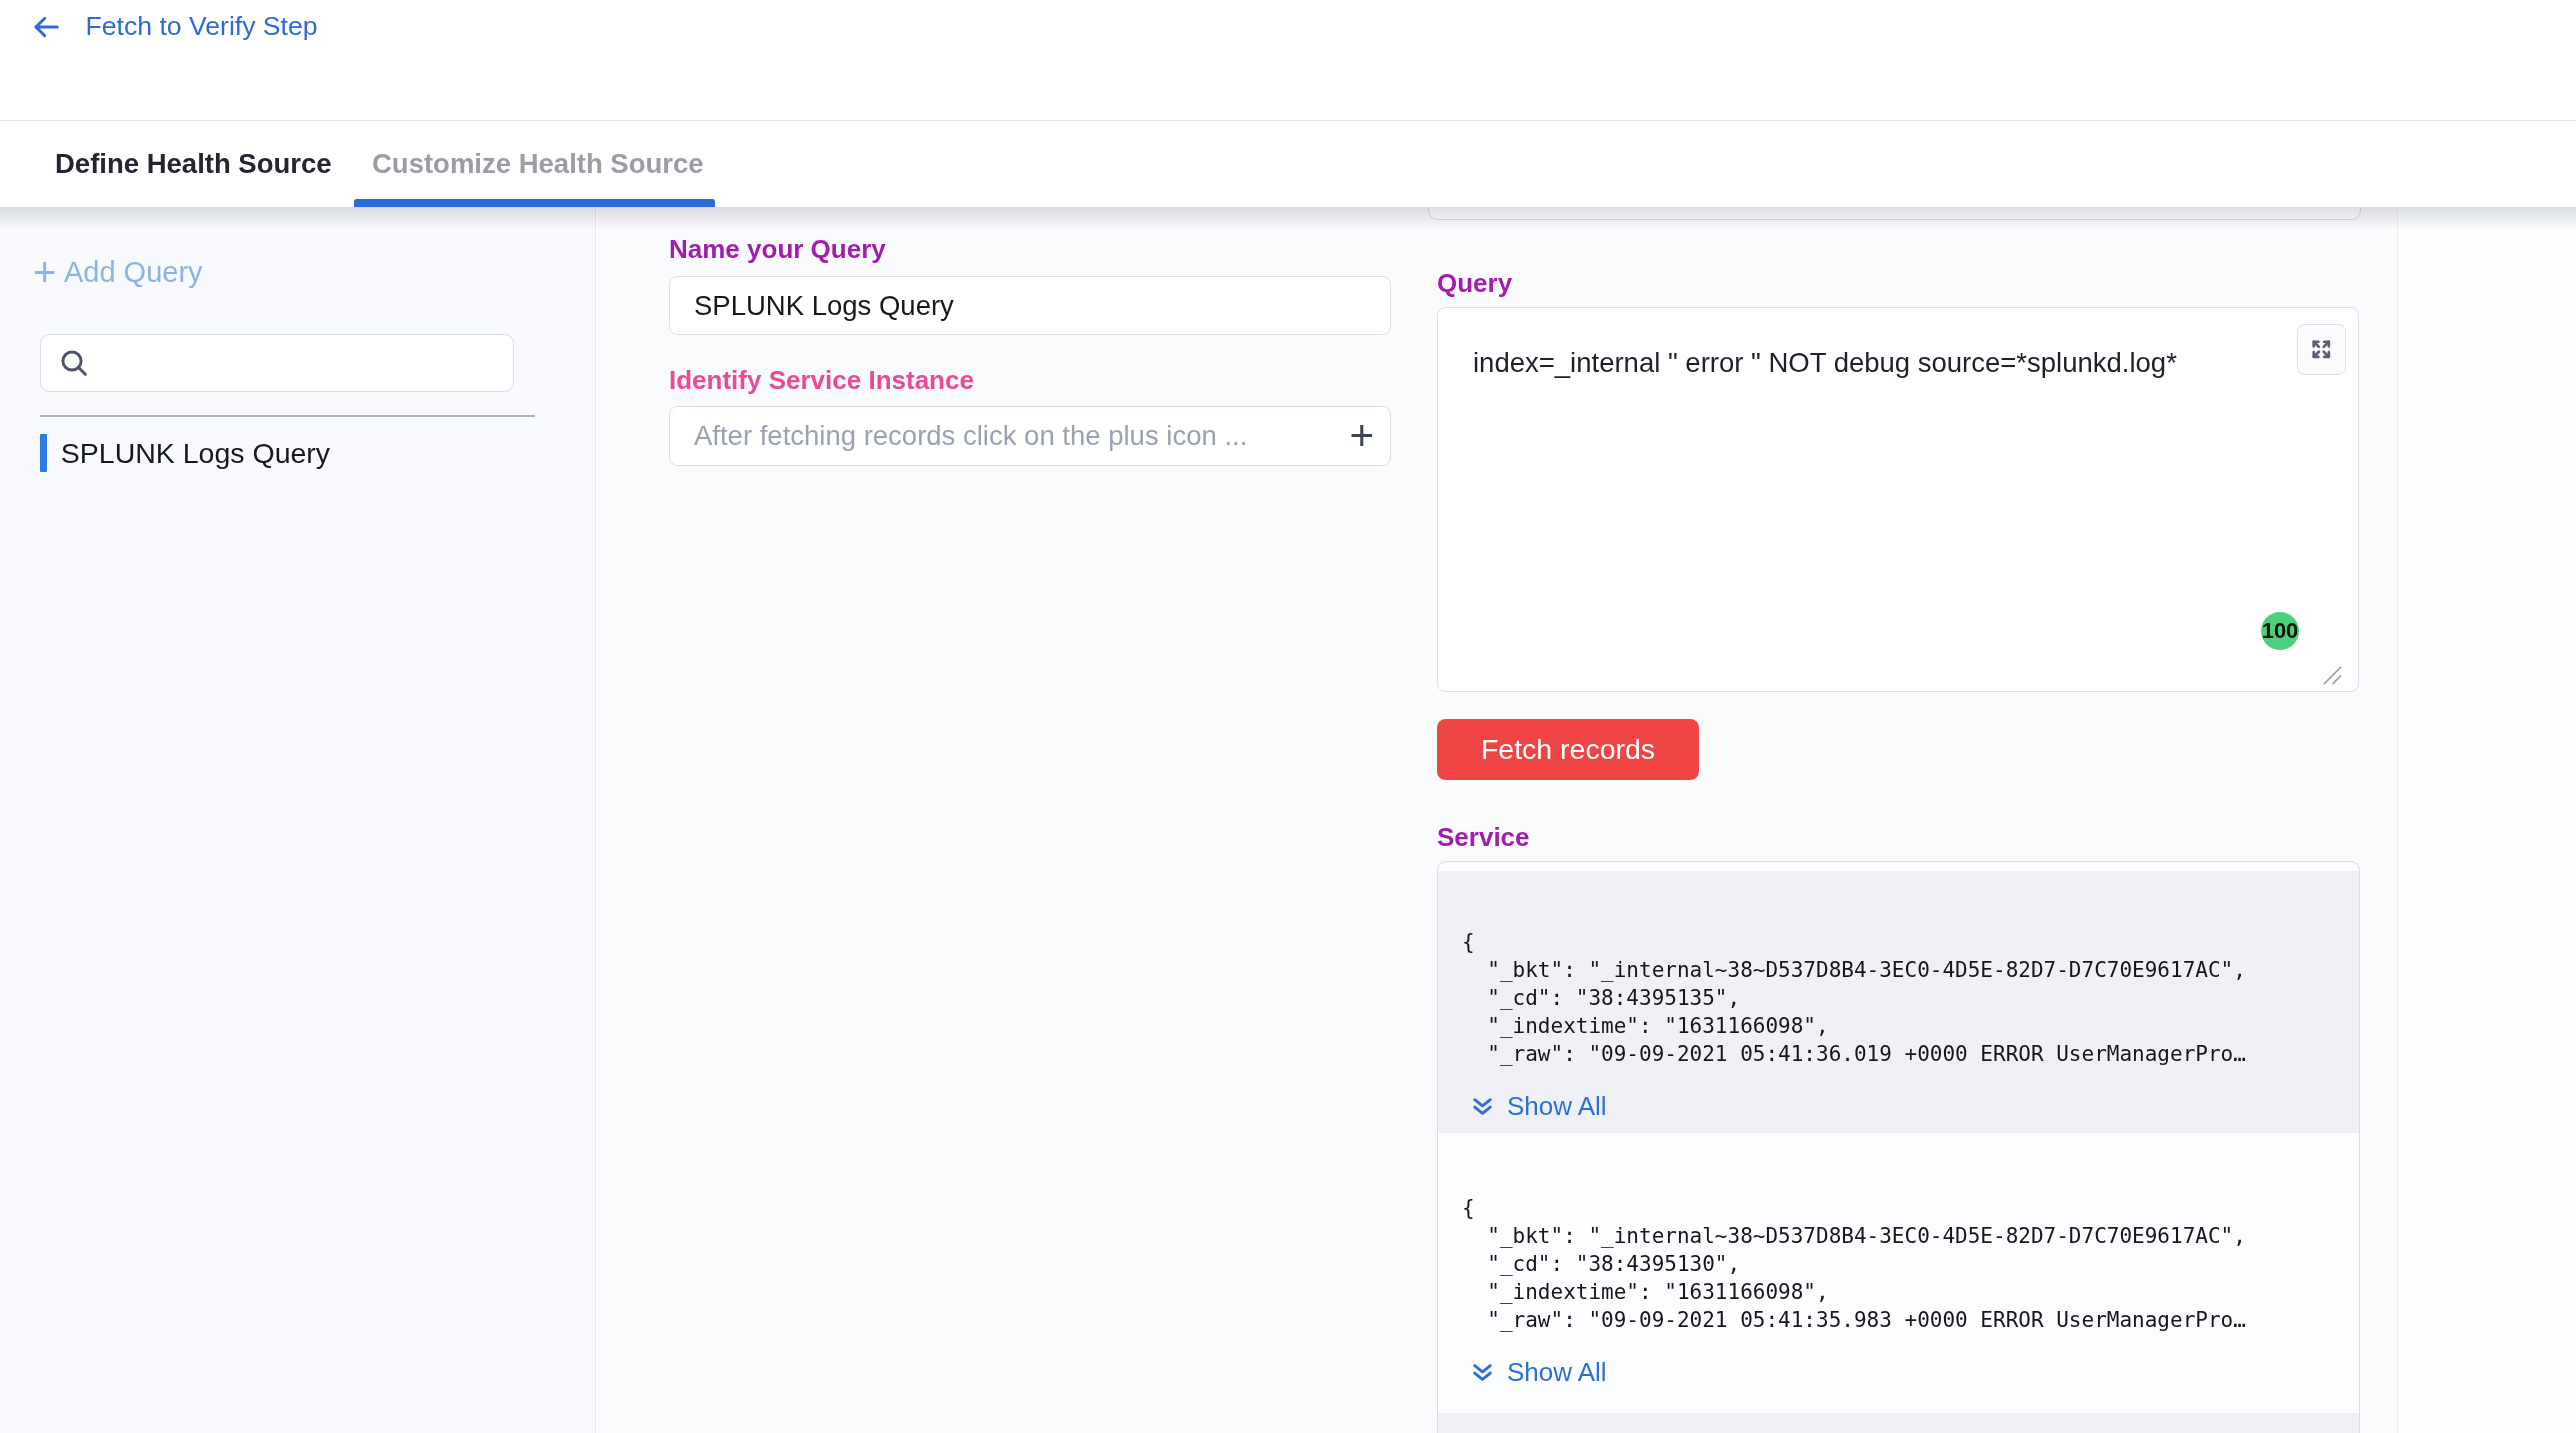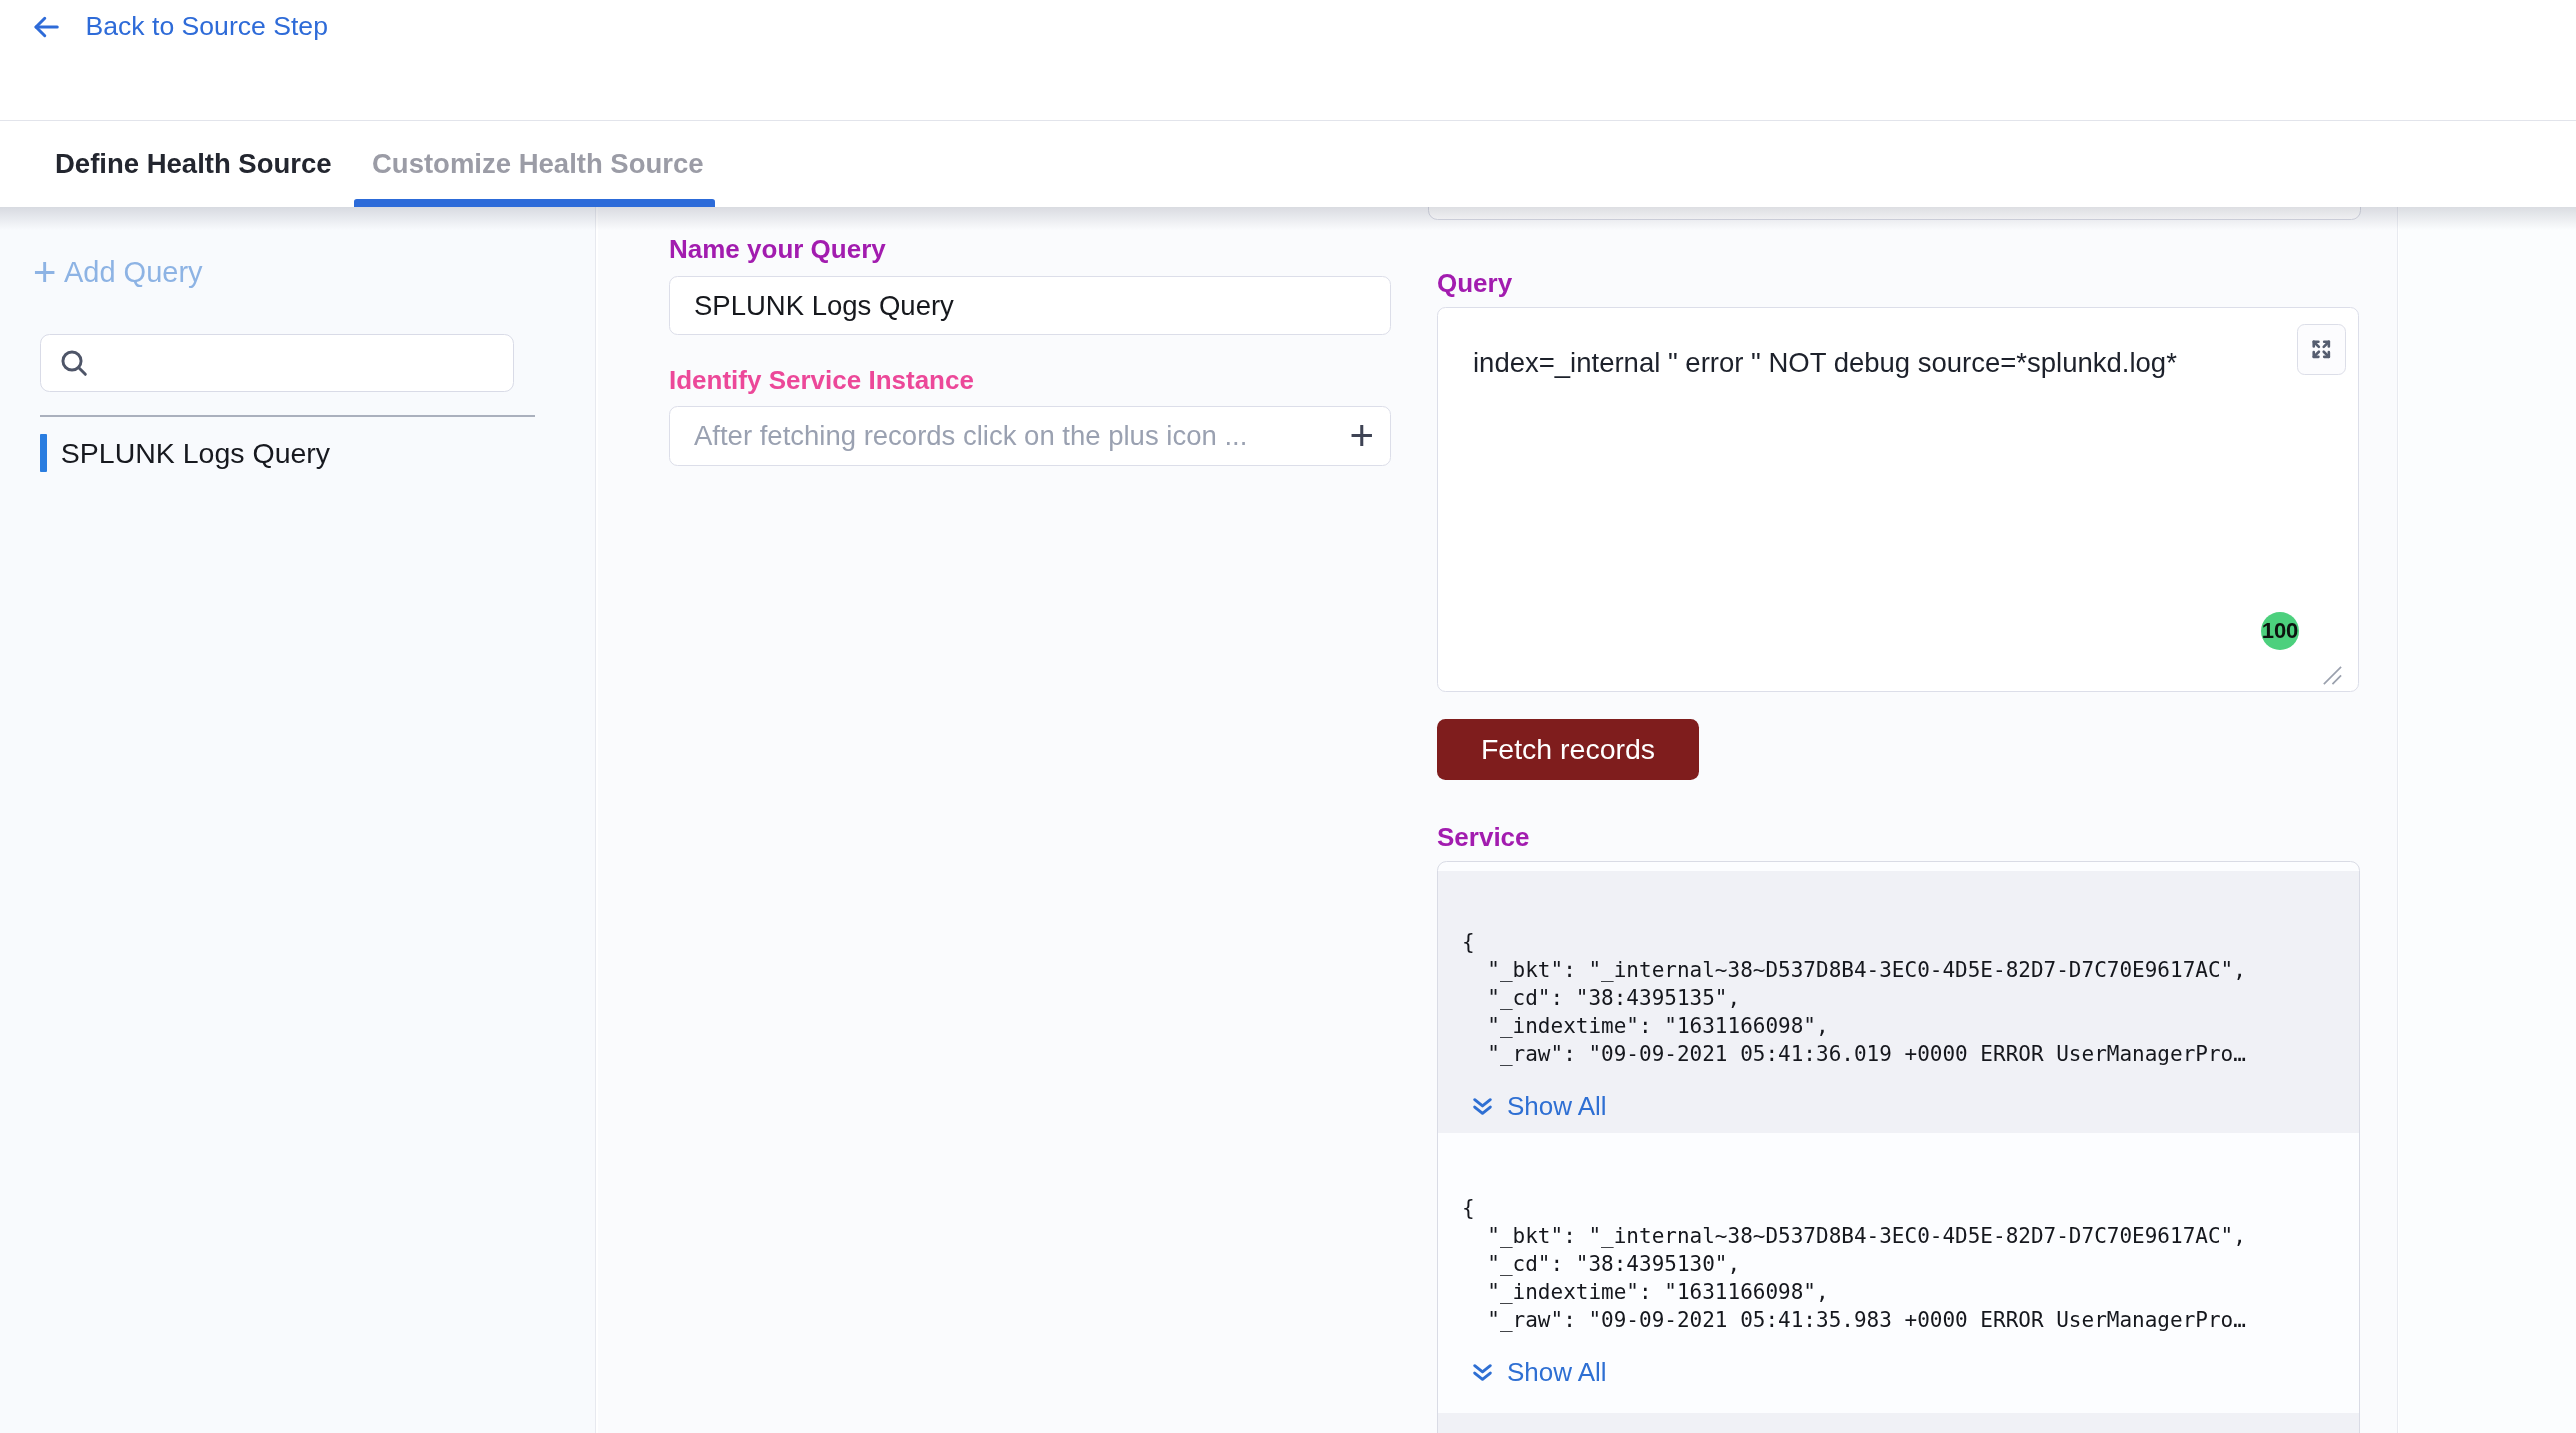--- a/index.html
+++ b/index.html
@@ -61,21 +61,21 @@
   .query-box { position:absolute; left:1437px; top:307px; width:922px; height:385px; background:#ffffff;
                border:1.9px solid #dcdee9; border-radius:8.5px; }
   .query-text { position:absolute; left:35px; top:39px; font-size:27.5px; color:#1d212b; white-space:pre; }
   .expand-btn { position:absolute; top:16px; right:12.3px; width:49px; height:51px; background:#fcfcfe;
                 border:1.9px solid #dcdee8; border-radius:7.6px; display:flex; align-items:center;
                 justify-content:center; cursor:pointer; }
   .char-badge { position:absolute; left:824px; top:306px; width:38px; height:38px; border-radius:50%;
                 background:#4cd07d; color:#0d130f; font-size:22px; font-weight:700; text-align:center;
                 line-height:38px; }
   .resize-grip { position:absolute; right:4.7px; bottom:4.7px; width:23px; height:23px; cursor:nwse-resize; }
-  .fetch-btn { position:absolute; left:1437px; top:719px; width:262px; height:61px; background:#7f1d1d;
+  .fetch-btn { position:absolute; left:1437px; top:719px; width:262px; height:61px; background:#ef4444;
                border:none; border-radius:8.5px; color:#ffffff; font-size:28.5px;
                font-family:"Liberation Sans", sans-serif; cursor:pointer; }
   .lbl-records { left:1437px; top:822px; }
   .records-box { position:absolute; left:1437px; top:861px; width:923px; height:607px; background:#fcfdff;
                  border:1.9px solid #d9dbe5; border-radius:9.5px; overflow:hidden; padding-top:8.5px; }
   .record-card { position:relative; width:100%; padding:57px 19px 0 24px; }
   .card-odd  { background:#f0f1f6; }
   .card-1 { height:262px; }
   .card-2 { height:280px; padding-top:61px; background:transparent; }
   .card-3 { height:85px; }
@@ -90,21 +90,21 @@
 <div class="page">
 
   <div class="header">
     <div class="back-link">
       <span style="display:flex;">
         <svg width="34" height="30" viewBox="0 0 24 24" fill="none" stroke="#2e6bd8" stroke-width="2.4" stroke-linecap="round" stroke-linejoin="round">
           <path d="M11 5 L4 12 L11 19"></path>
             <path d="M4 12 H21"></path>
         </svg>
       </span>
-      <span>Back to Source Step</span>
+      <span>Fetch to Verify Step</span>
     </div>
   </div>
 
   <div class="tabbar">
     <div class="tab tab-define">Define Health Source</div>
     <div class="tab tab-customize">Customize Health Source</div>
     <div class="tab-underline"></div>
   </div>
   <div class="tab-shadow"></div>
 

